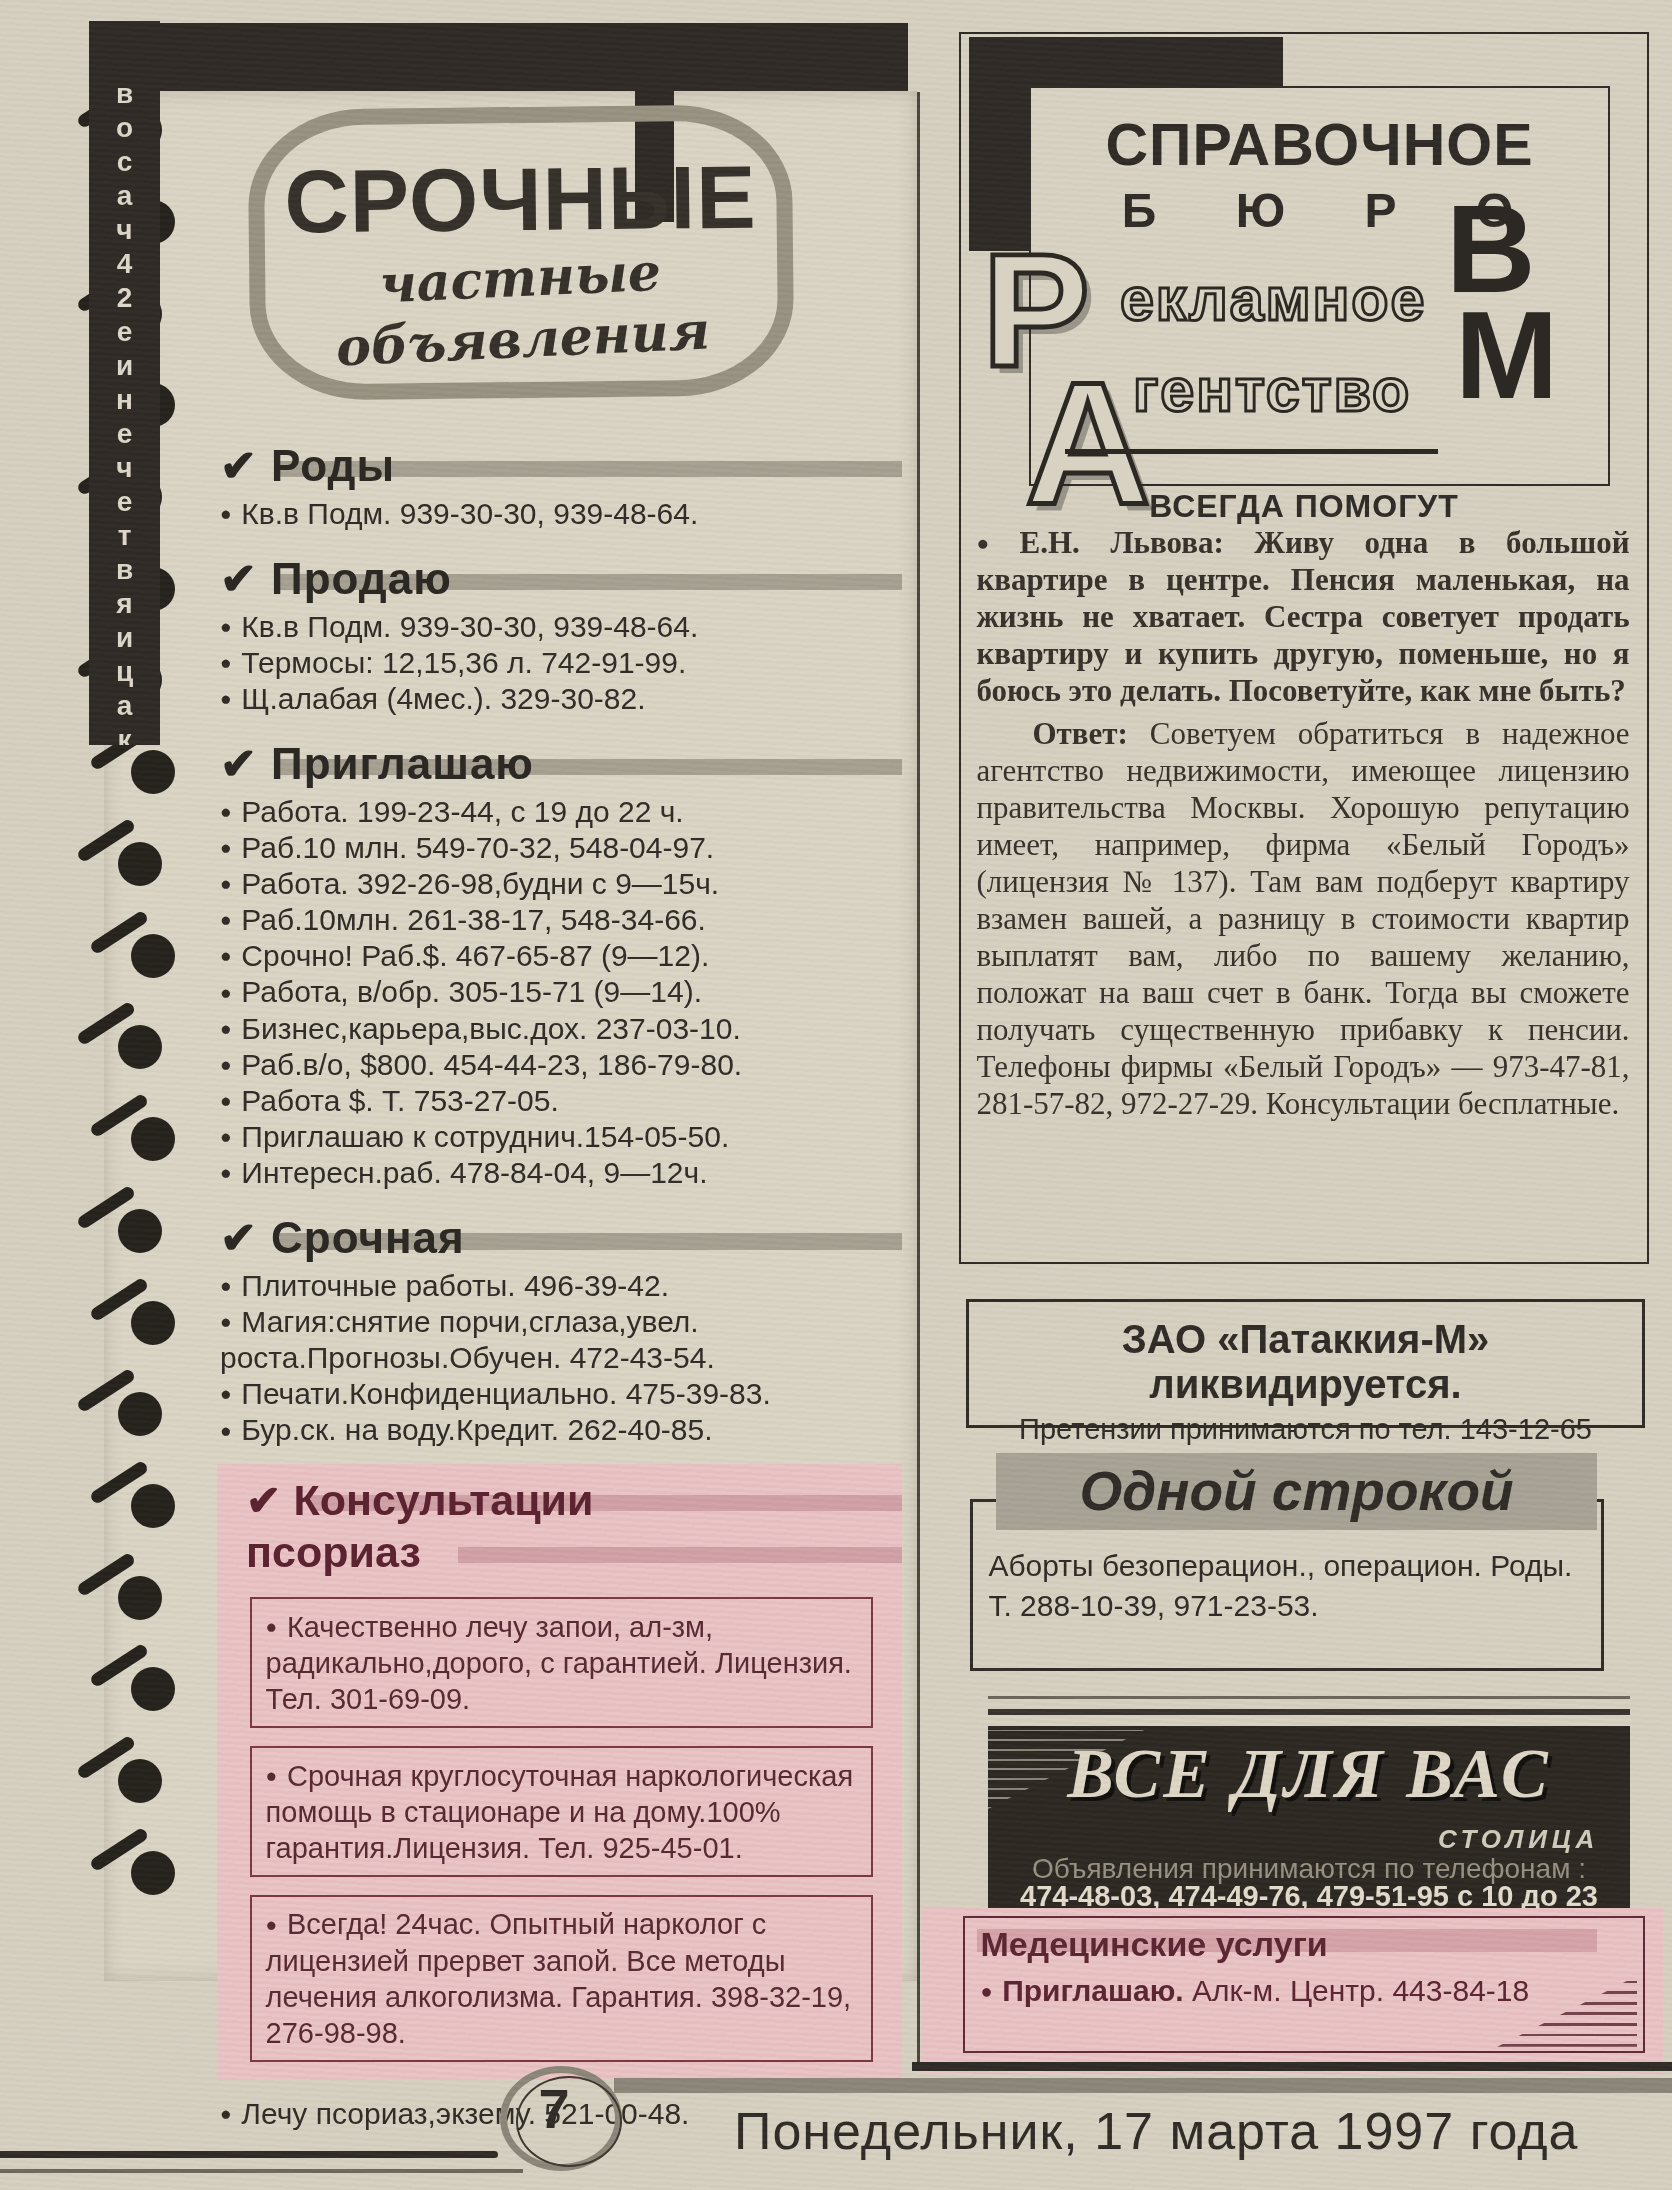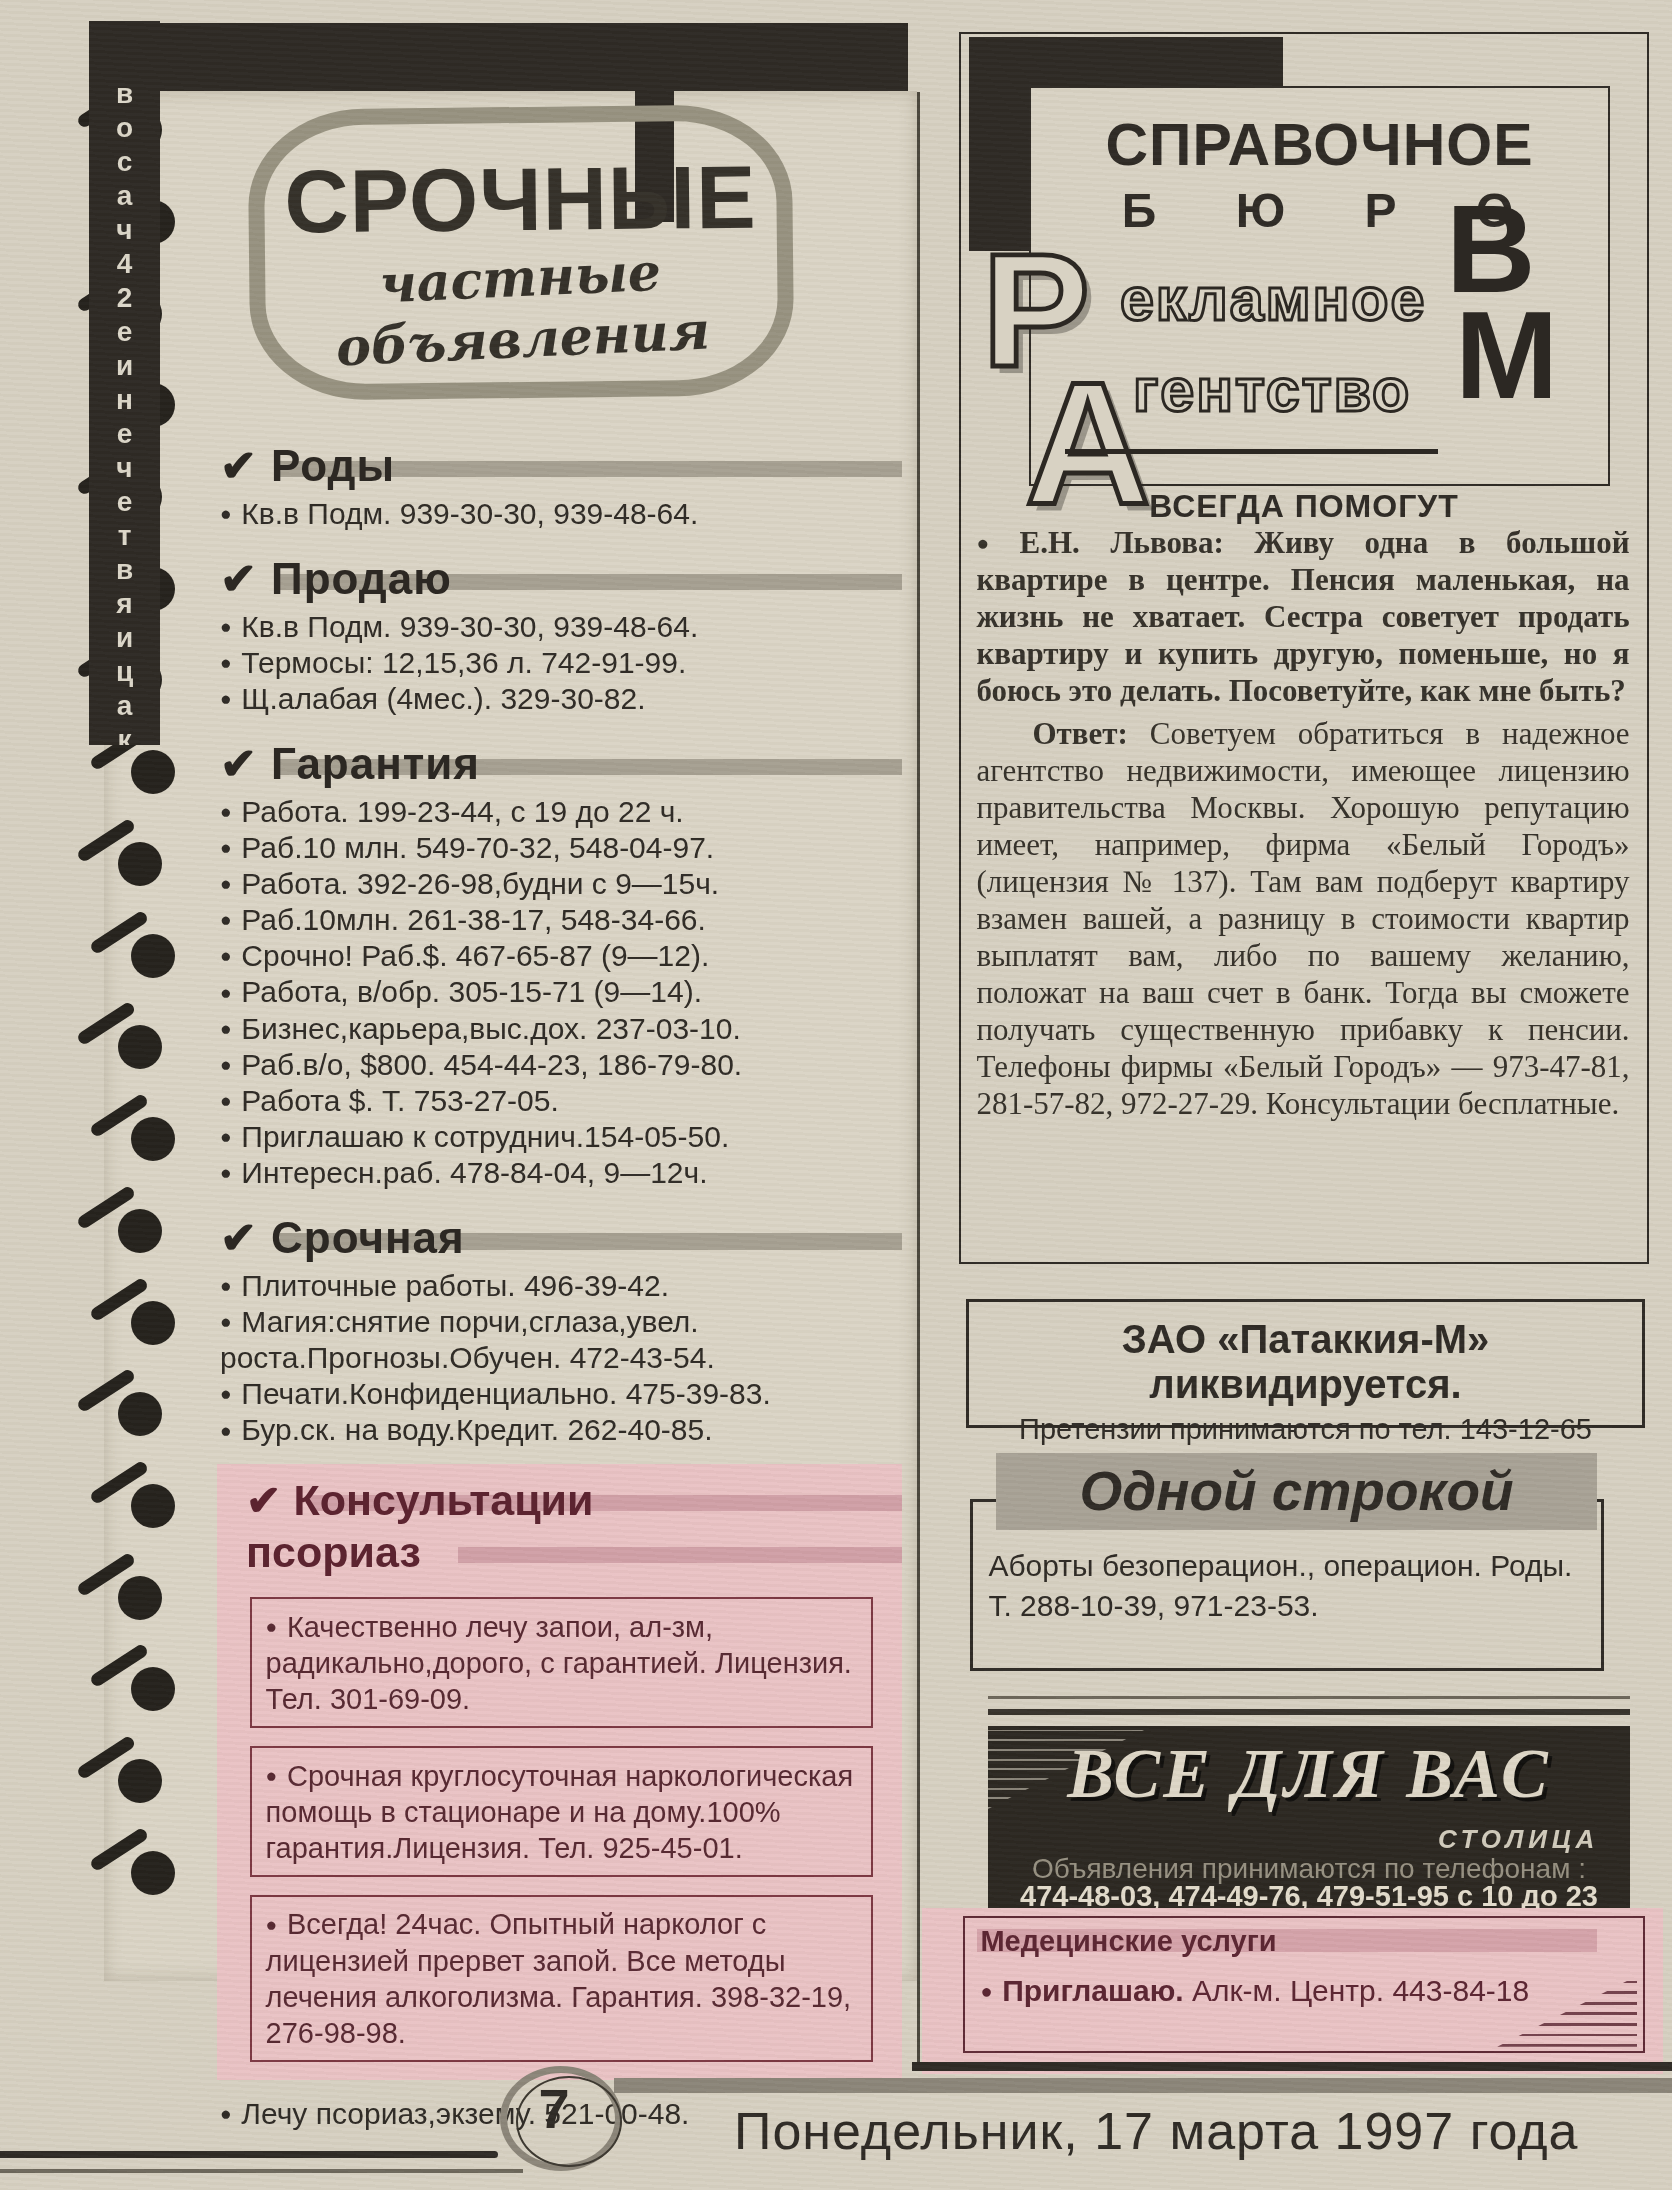--- a/index.html
+++ b/index.html
@@ -93,21 +93,21 @@
         font-style:italic;font-weight:bold;font-size:70px;letter-spacing:2.9px;color:#ddd6c6;
         text-shadow:3.9px 3.9px 0 #0d0c0a;}
   .vdv-sub{position:absolute;right:31px;top:98px;font-size:26px;font-weight:800;font-style:italic;
         letter-spacing:4.8px;color:#d0cabb;}
   .vdv-lab{position:absolute;left:0;right:0;top:127px;text-align:center;font-size:28px;color:#958f80;}
   .vdv-ph{position:absolute;left:0;right:0;top:154px;text-align:center;font-size:29px;
         font-weight:bold;color:#e2dbcb;}
   .medsrv-bg{position:absolute;left:922px;top:1908px;width:741px;height:166px;background:#e9c2c4;}
   .medsrv{position:absolute;left:41px;top:7.7px;width:678px;height:133px;border:2.9px solid #5c2733;}
   .medsrv .bar{position:absolute;left:11.6px;top:11.6px;width:620px;height:23px;background:#d4a2a9;}
-  .medsrv .title{position:absolute;left:15.4px;top:7.7px;font-size:29px;font-weight:800;color:#5c2733;z-index:2;}
+  .medsrv .title{position:absolute;left:15.4px;top:7.7px;font-size:34px;font-weight:800;color:#5c2733;z-index:2;}
   .medsrv .item{position:absolute;left:15.4px;top:56px;font-size:30px;color:#5c2733;z-index:2;}
   .medsrv .item .b{font-size:20px;vertical-align:2.9px;margin-right:9.7px;}
   .medsrv .item .bold{font-weight:800;}
   .medsrv .stairs{position:absolute;right:5.8px;bottom:3.9px;width:140px;height:71px;
         background:repeating-linear-gradient(0deg,#5c2733 0 2.9px,transparent 2.9px 10.6px);
         clip-path:polygon(100% 0,100% 100%,0 100%);opacity:.85;}
   
   .f-black{position:absolute;left:912px;top:2062px;width:760px;height:8.7px;background:#2c2823;}
   .f-grey{position:absolute;left:614px;top:2078px;width:1058px;height:14.5px;background:#8a8478;}
   .f-ring{position:absolute;left:500px;top:2066px;width:108px;height:91px;border:7.7px solid #8a8478;
@@ -206,21 +206,21 @@
     <div class="ads">
 
     <div class="ad"><span class="b">●</span><span>Кв.в Подм. 939-30-30, 939-48-64.</span></div>
         <div class="ad"><span class="b">●</span><span>Термосы: 12,15,36 л. 742-91-99.</span></div>
         <div class="ad"><span class="b">●</span><span>Щ.алабая (4мес.). 329-30-82.</span></div>
       </div>
 
     <div class="sec-head">
       <div class="bar"></div>
       <span class="check">✔</span>
-      <span class="t">Гарантия</span>
+      <span class="t">Приглашаю</span>
     </div>
     <div class="ads">
 
     <div class="ad"><span class="b">●</span><span>Работа. 199-23-44, с 19 до 22 ч.</span></div>
         <div class="ad"><span class="b">●</span><span>Раб.10 млн. 549-70-32, 548-04-97.</span></div>
         <div class="ad"><span class="b">●</span><span>Работа. 392-26-98,будни с 9—15ч.</span></div>
         <div class="ad"><span class="b">●</span><span>Раб.10млн. 261-38-17, 548-34-66.</span></div>
         <div class="ad"><span class="b">●</span><span>Срочно! Раб.$. 467-65-87 (9—12).</span></div>
         <div class="ad"><span class="b">●</span><span>Работа, в/обр. 305-15-71 (9—14).</span></div>
         <div class="ad"><span class="b">●</span><span>Бизнес,карьера,выс.дох. 237-03-10.</span></div>

